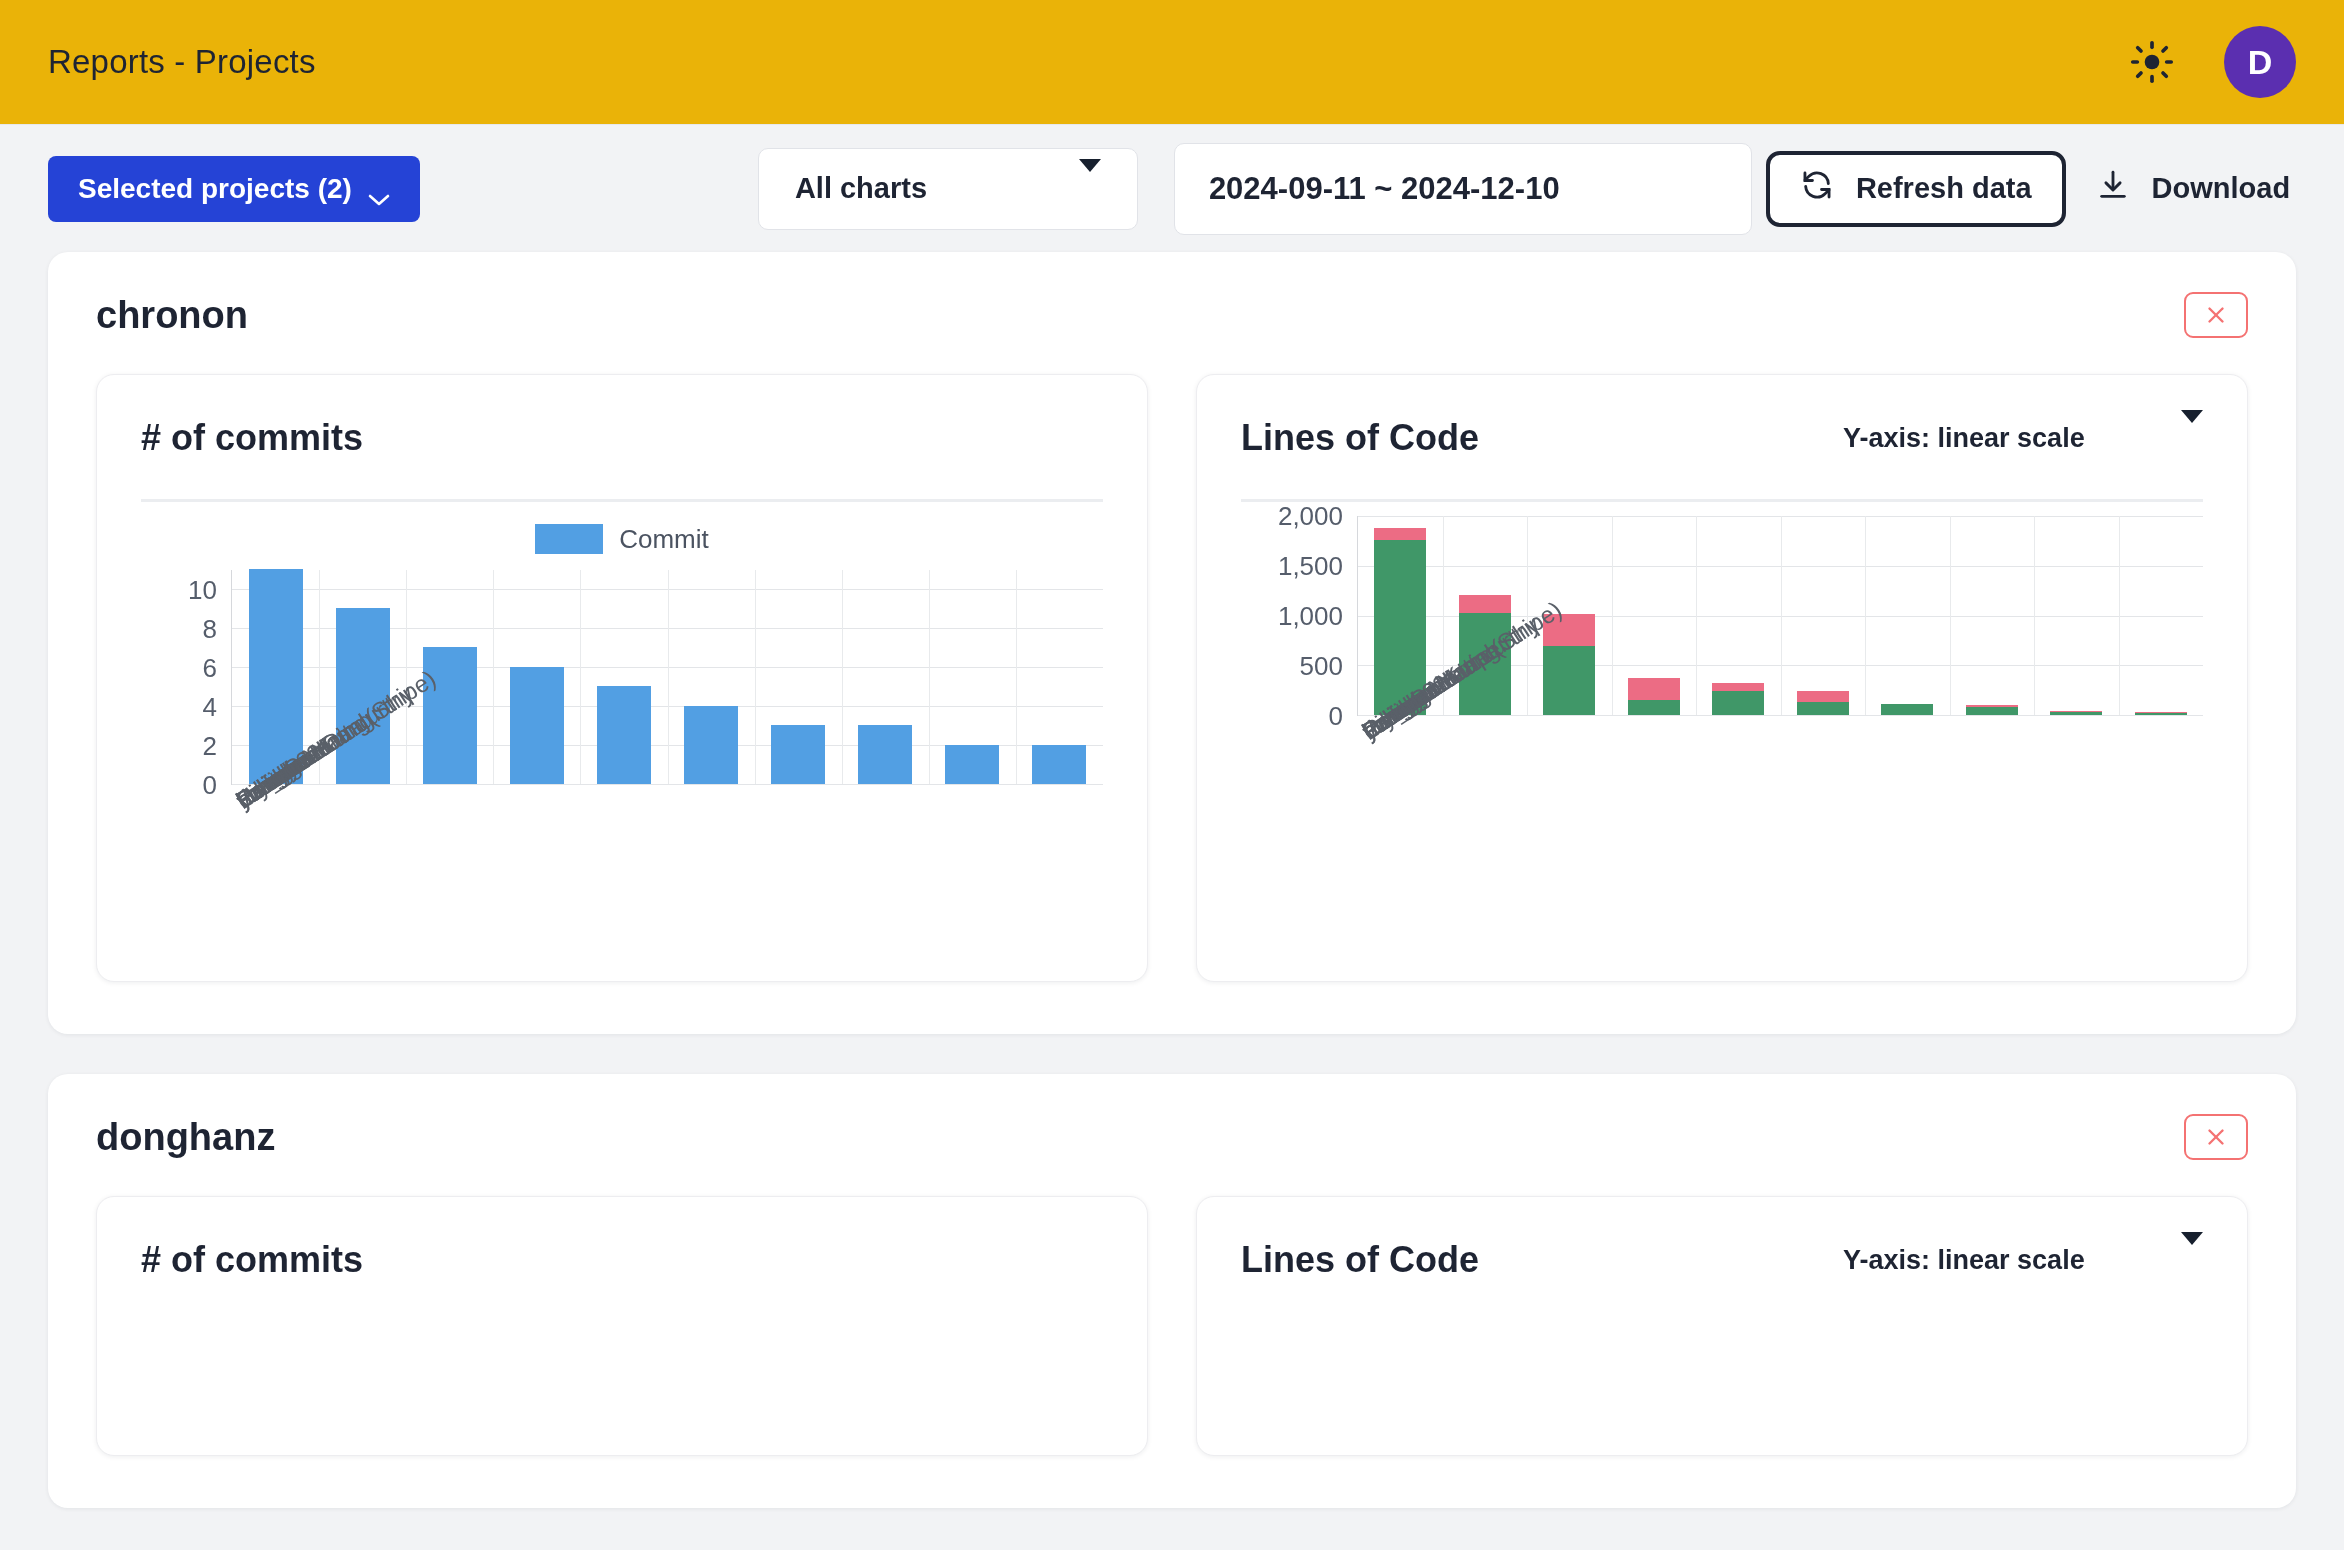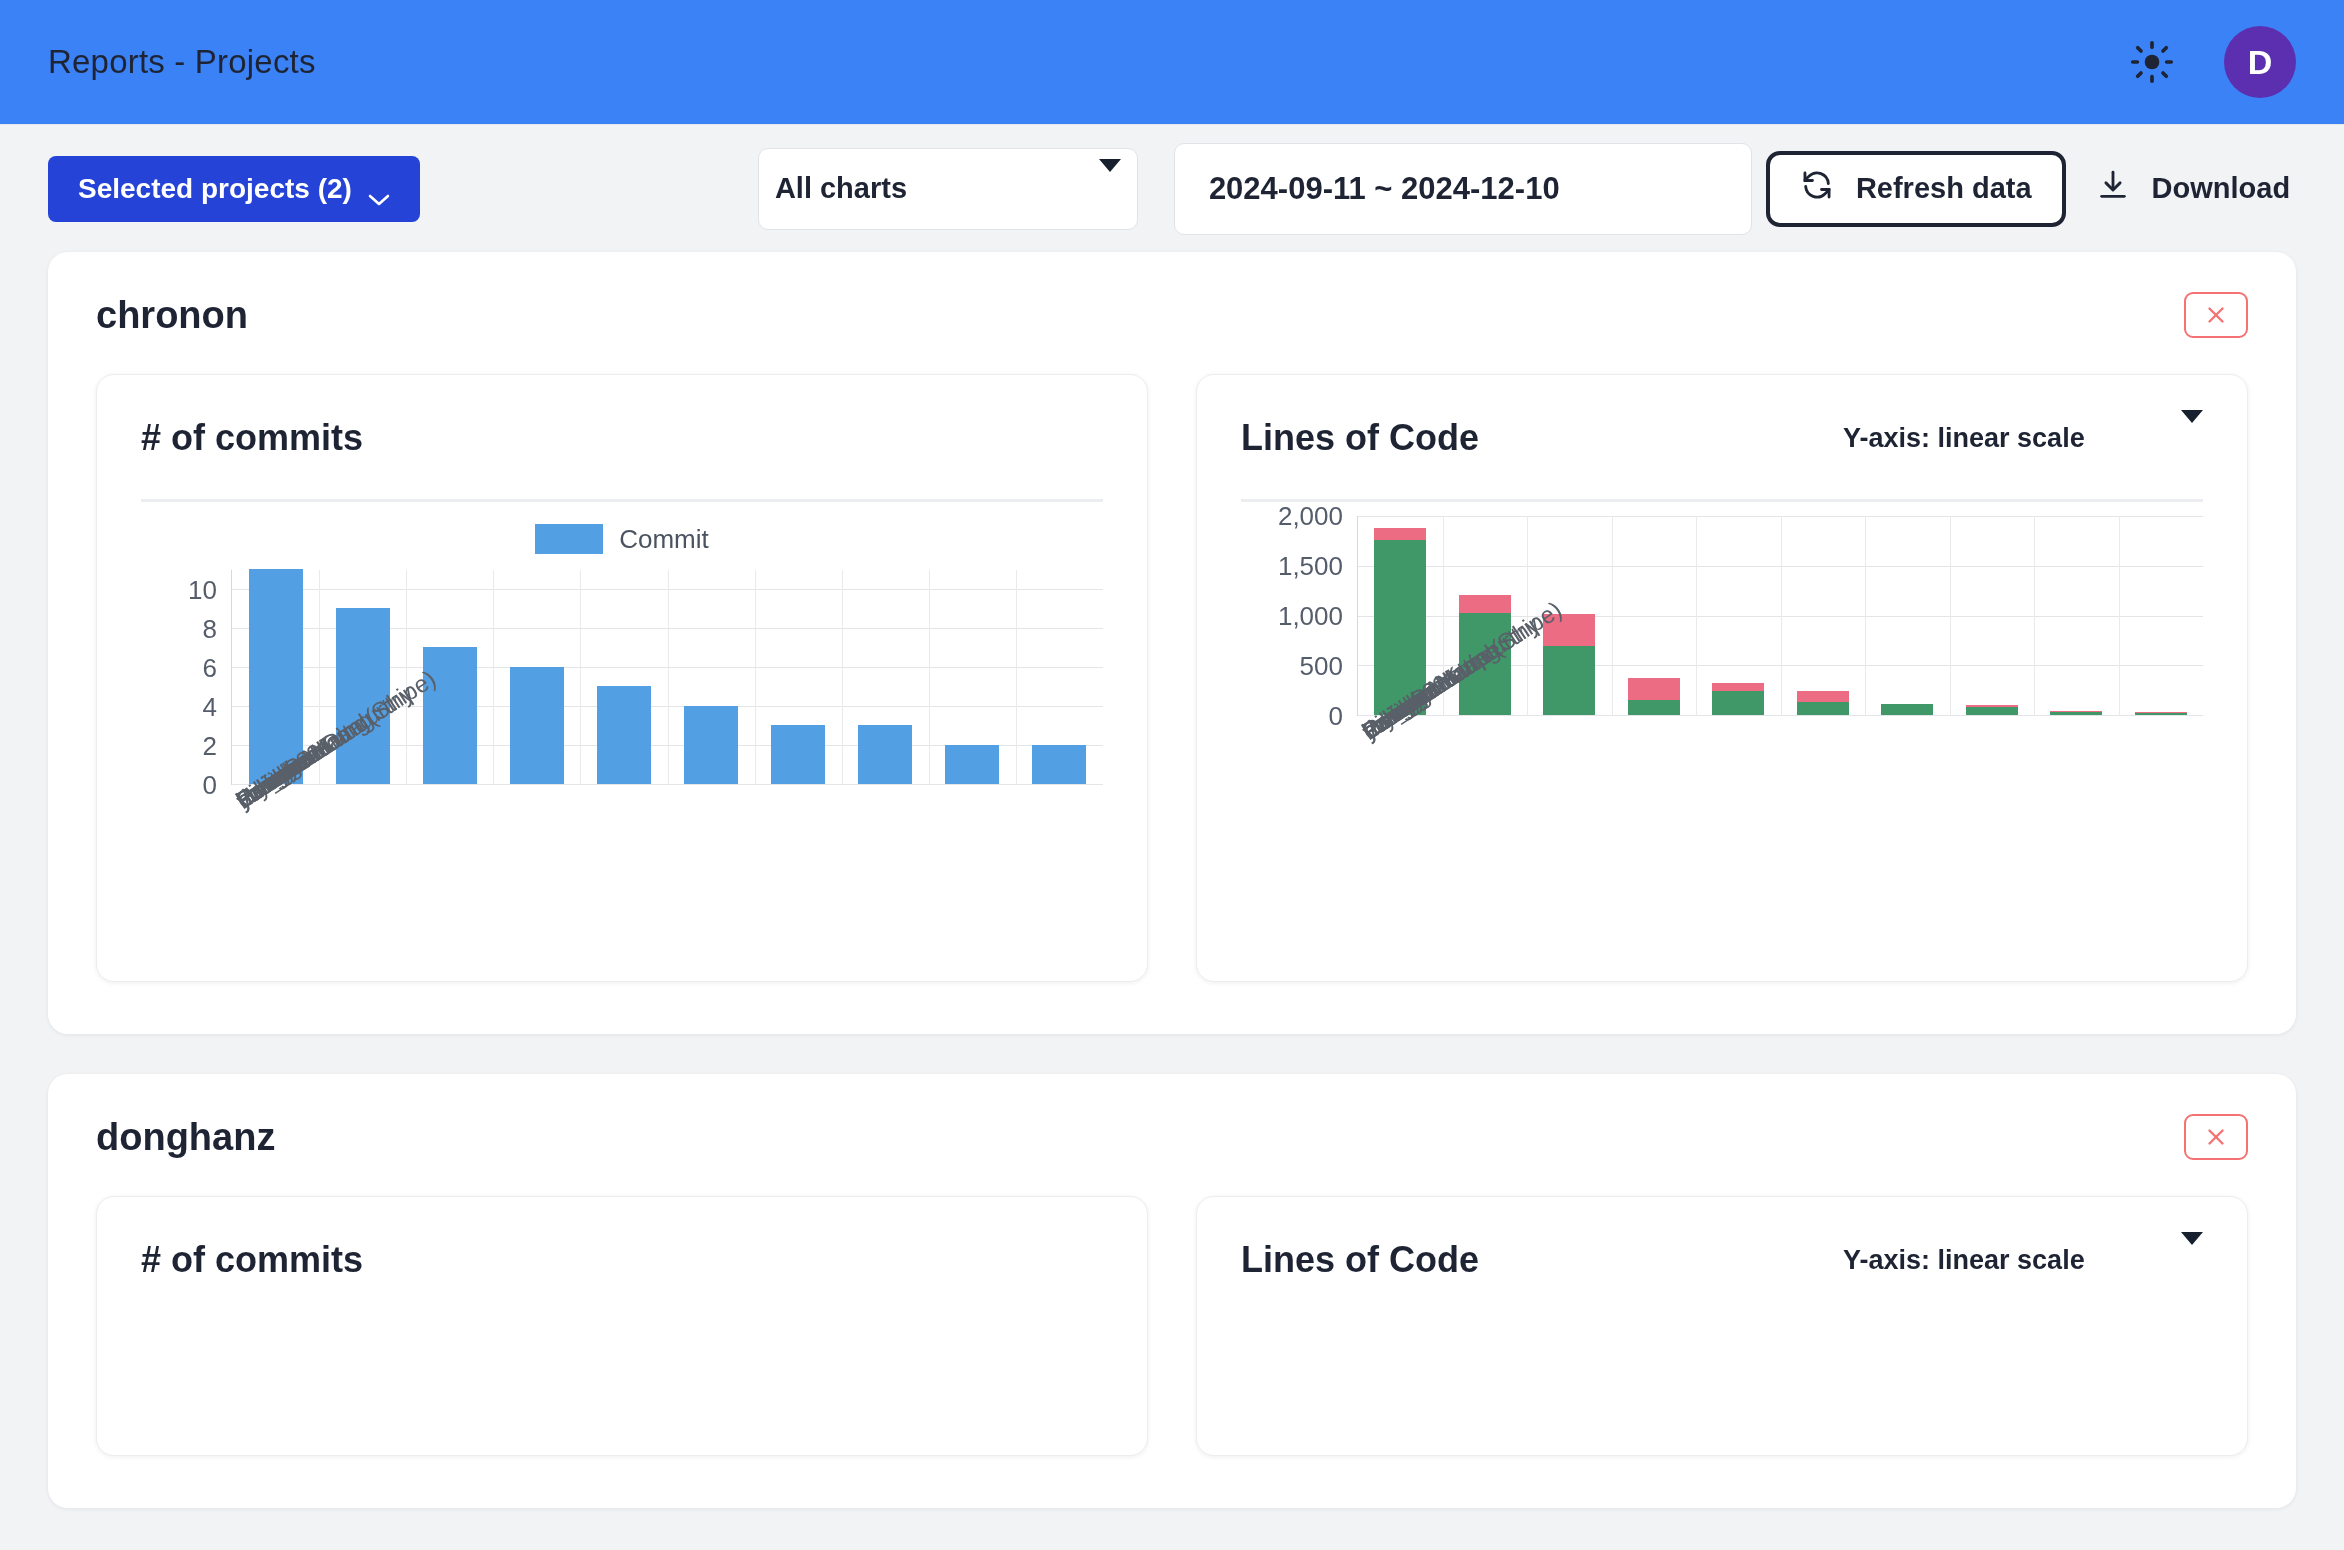--- a/index.html
+++ b/index.html
@@ -7,21 +7,21 @@
     width: 2344px; height: 1550px;
     background: #f2f3f5;
     font-family: "Liberation Sans", sans-serif;
     color: #1e2433;
     overflow: hidden;
   }
 
   
   .topbar {
     height: 125px;
-    background: #3b82f6;
+    background: #eab308;
     border-bottom: 1px solid #e6e8ec;
     display: flex;
     align-items: center;
     padding: 0 48px;
     gap: 28px;
   }
   .app-title { font-size: 33px; font-weight: 400; color: #1e2433; letter-spacing: .2px; }
   .topbar-right { margin-left: auto; display: flex; align-items: center; gap: 50px; }
   .sun-icon { width: 44px; height: 44px; display: block; cursor: pointer; }
   .avatar {
@@ -51,21 +51,21 @@
   }
   .chev-down { width: 22px; height: 14px; display:block; }
 
   .select-box {
     margin-left: 338px;
     width: 380px; height: 82px;
     background: #fff;
     border: 1px solid #e1e3e8;
     border-radius: 10px;
     display: flex; align-items: center;
-    padding: 0 16px;
+    padding: 0 36px;
     font-size: 29px; font-weight: 600;
     cursor: pointer;
   }
   .select-box .caret { margin-left: auto; }
   .caret-tri {
     width: 0; height: 0;
     border-left: 11px solid transparent;
     border-right: 11px solid transparent;
     border-top: 13px solid #17202e;
   }

